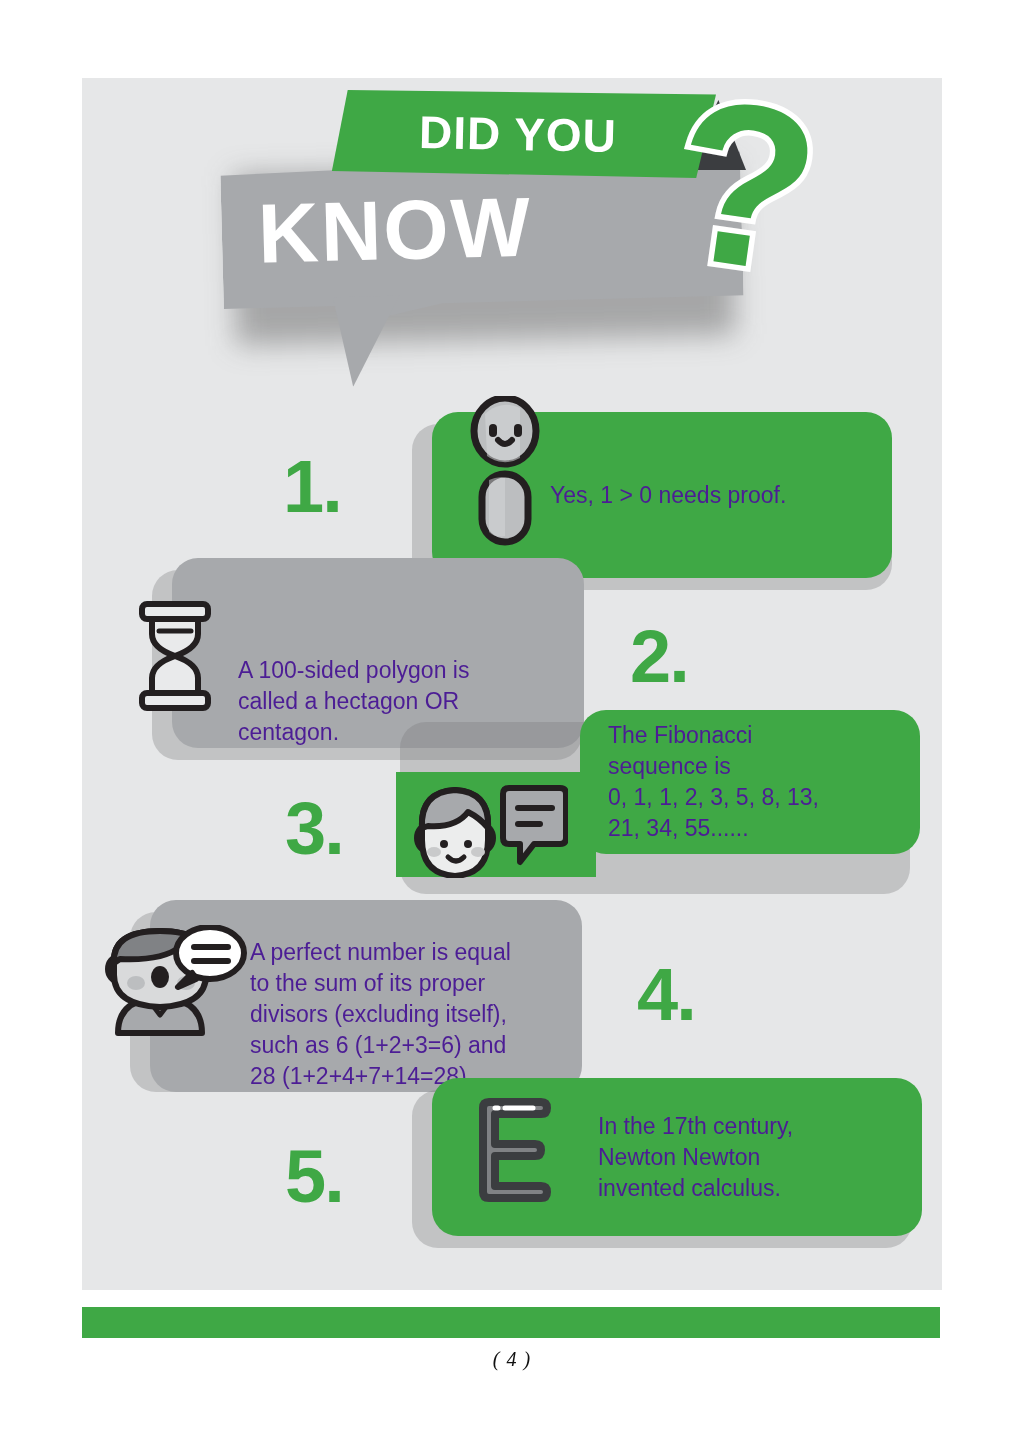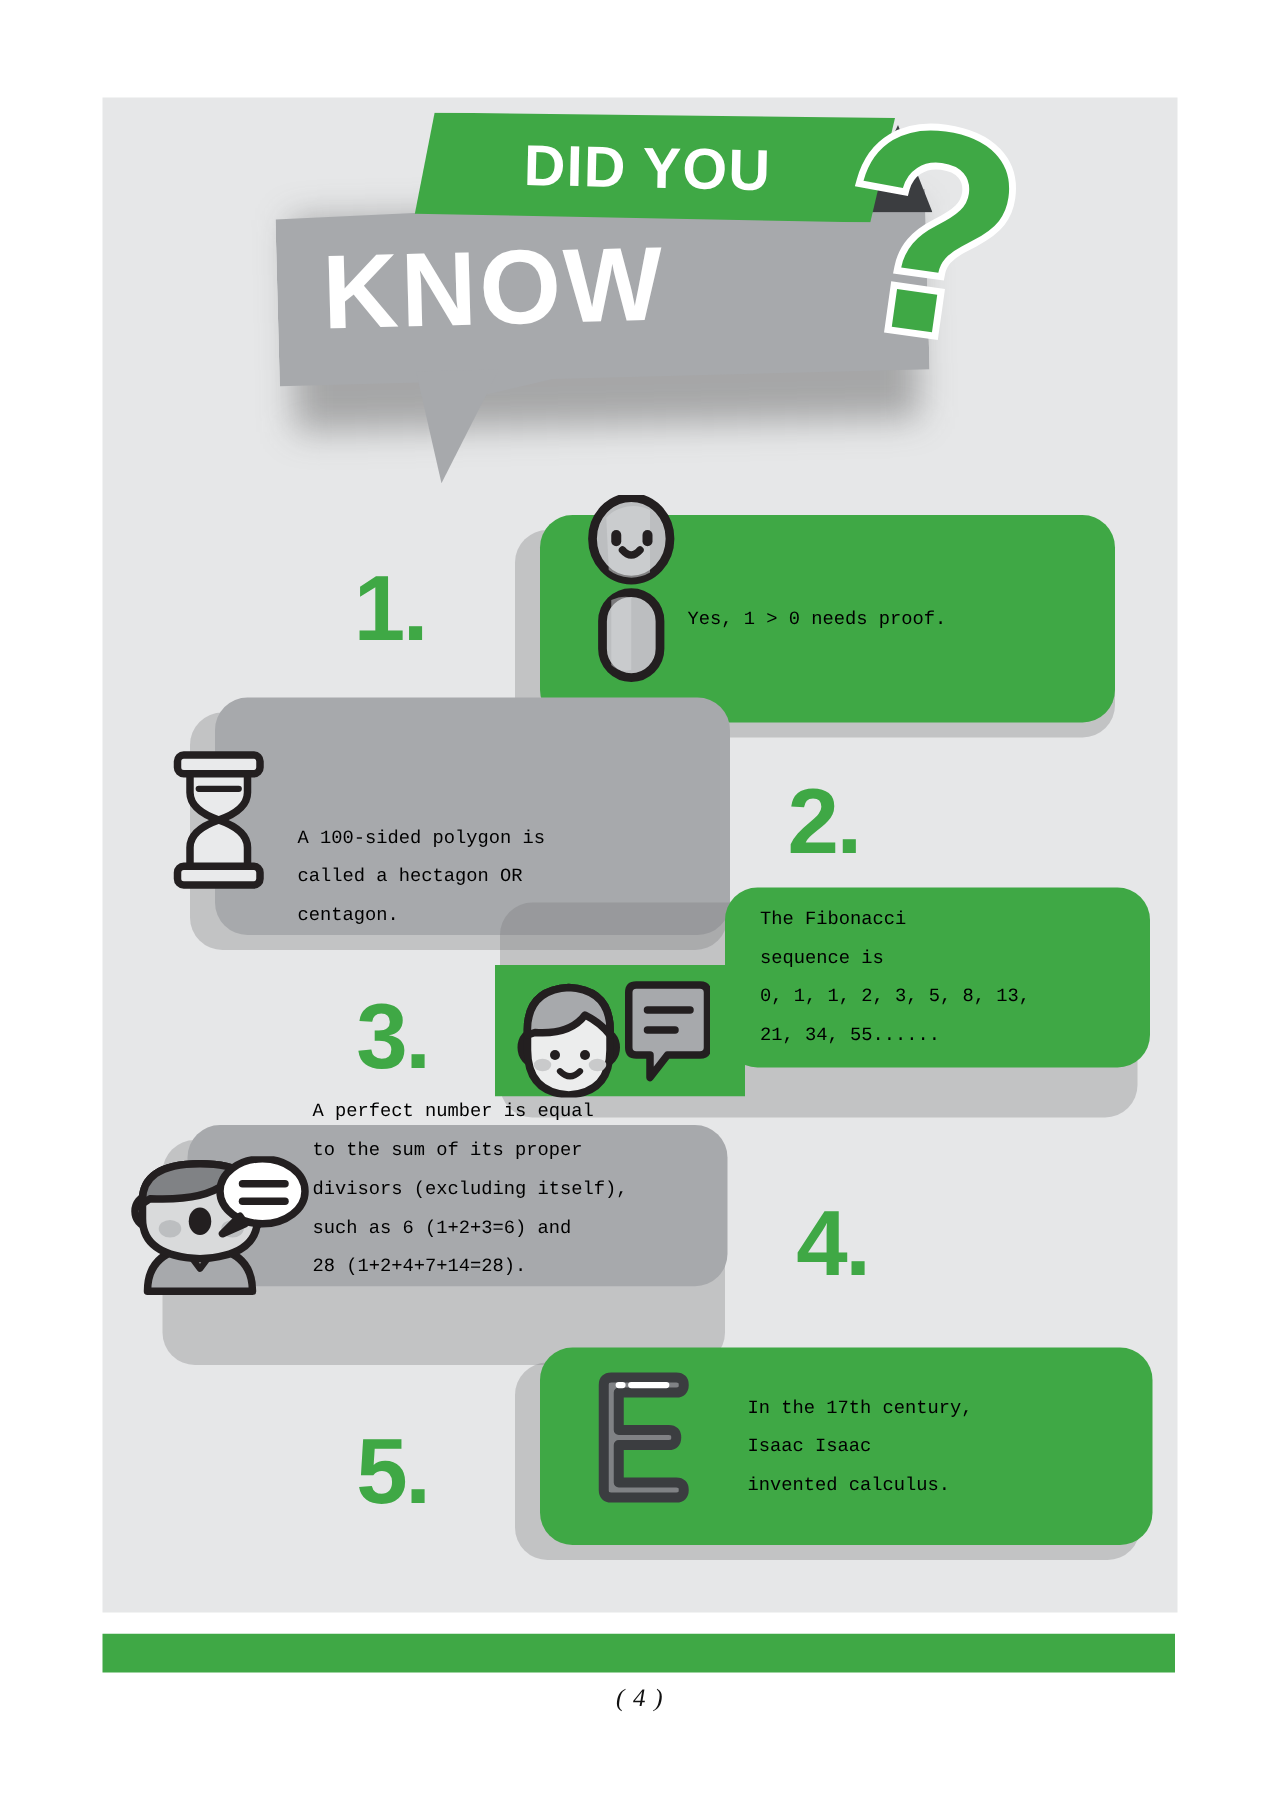--- a/index.html
+++ b/index.html
@@ -109,23 +109,22 @@
     background:rgba(120,122,125,.33);
   }
 
   .num{
     position:absolute;
     font-size:74px; font-weight:bold; color:#3fa845;
     letter-spacing:-2px; line-height:74px;
   }
 
   .fact-text{
-    color:#000000; font-size:15px; line-height:31px;
+    color:#4c1d95; font-size:23px; line-height:31px;
     white-space:pre-line;
-    font-family:Liberation Mono, monospace;
   }
 
   .icon-wrap{
     position:absolute;
     display:flex; align-items:center; justify-content:center;
   }
 </style>
 </head>
 <body>
 
@@ -211,21 +210,21 @@
         <path d="M40 75 Q48 83 56 75" stroke="#231f20" stroke-width="5" fill="none" stroke-linecap="round"></path>
         <path d="M101 6 L152 6 Q158 6 158 12 L158 56 Q158 62 152 62 L126 62 L112 80 L112 62 L101 62 Q95 62 95 56 L95 12 Q95 6 101 6 Z" fill="#a7a9ac" stroke="#231f20" stroke-width="6" stroke-linejoin="round"></path>
         <line x1="110" y1="26" x2="144" y2="26" stroke="#231f20" stroke-width="6" stroke-linecap="round"></line>
         <line x1="110" y1="42" x2="132" y2="42" stroke="#231f20" stroke-width="6" stroke-linecap="round"></line>
       </svg>
     </div>
   </div>
 
   <div class="row">
     <div class="card-shadow" style="left:130px; top:912px; width:450px; height:180px;"></div>
-    <div class="card grey" style="left:150px; top:900px; width:432px; height:129px;">
+    <div class="card grey" style="left:150px; top:900px; width:432px; height:192px;">
       <div class="fact-text" style="margin-left:100px;">A perfect number is equal
 to the sum of its proper
 divisors (excluding itself),
 such as 6 (1+2+3=6) and
 28 (1+2+4+7+14=28).</div>
     </div>
     <div class="num" style="left:637px; top:958px;">4.</div>
 
     <div class="icon-wrap" style="left:100px; top:925px; width:150px; height:120px;">
       <svg width="150" height="120" viewBox="0 0 150 120">
@@ -243,21 +242,21 @@
         <line x1="94" y1="22" x2="128" y2="22" stroke="#231f20" stroke-width="6" stroke-linecap="round"></line>
         <line x1="94" y1="36" x2="128" y2="36" stroke="#231f20" stroke-width="6" stroke-linecap="round"></line>
       </svg>
     </div>
   </div>
 
   <div class="row">
     <div class="card-shadow" style="left:412px; top:1090px; width:500px; height:158px;"></div>
     <div class="card green" style="left:432px; top:1078px; width:490px; height:158px;">
       <div class="fact-text" style="margin-left:166px;">In the 17th century,
-Isaac Isaac
+Newton Newton
 invented calculus.</div>
     </div>
     <div class="num" style="left:285px; top:1140px;">5.</div>
 
     <div class="icon-wrap" style="left:455px; top:1090px; width:120px; height:120px;">
       <svg width="120" height="120" viewBox="0 0 120 120">
         <path d="M28 18 Q28 12 34 12 L86 12 Q92 12 92 18 Q92 24 86 24 L40 24 L40 54 L80 54 Q86 54 86 60 Q86 66 80 66 L40 66 L40 96 L86 96 Q92 96 92 102 Q92 108 86 108 L34 108 Q28 108 28 102 Z" fill="#808285" stroke="#3b3d40" stroke-width="8" stroke-linejoin="round"></path>
         <line x1="50" y1="18" x2="78" y2="18" stroke="#ffffff" stroke-width="5" stroke-linecap="round"></line>
         <line x1="40" y1="18" x2="43" y2="18" stroke="#ffffff" stroke-width="5" stroke-linecap="round"></line>
       </svg>

